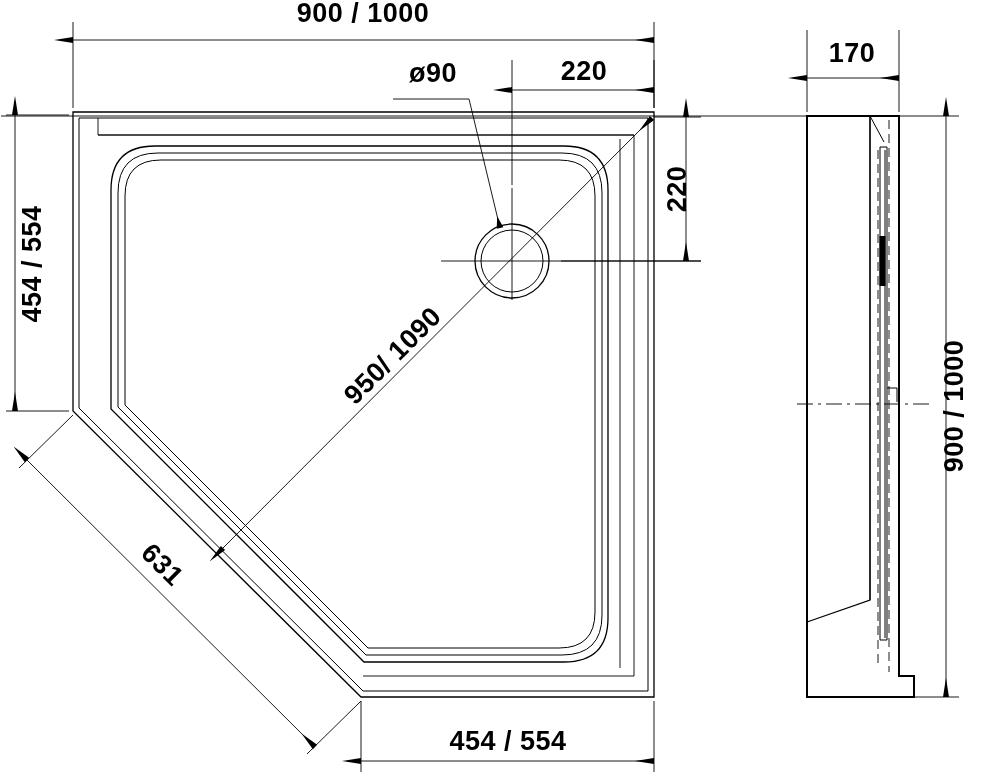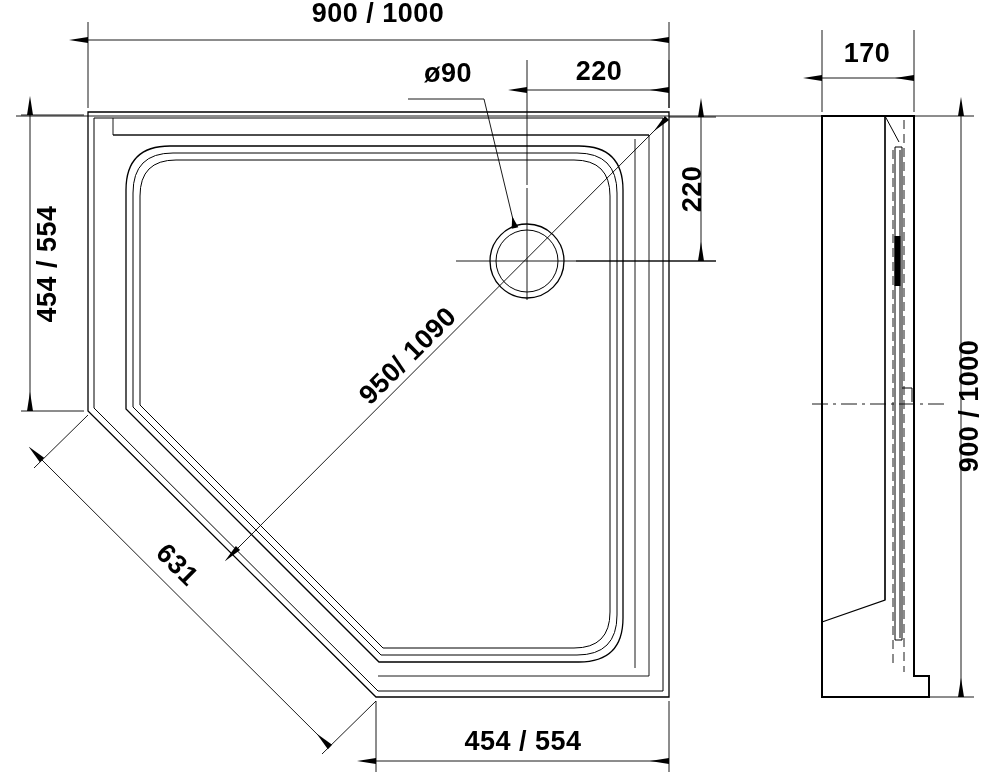--- a/index.html
+++ b/index.html
@@ -8,21 +8,21 @@
     background: #ffffff;
   }
   body {
     width: 987px; height: 777px;
     font-family: "Liberation Sans", sans-serif;
     overflow: hidden;
     position: relative;
   }
   #sheet {
     position: absolute;
-    top: 0; left: 16px;
+    top: 0; left: 1px;
     width: 783px; height: 777px;
   }
   svg.drawing {
     position: absolute;
     top: 0; left: 0;
     width: 987px;
     height: 777px;
     display: block;
   }
   .dimtext {

